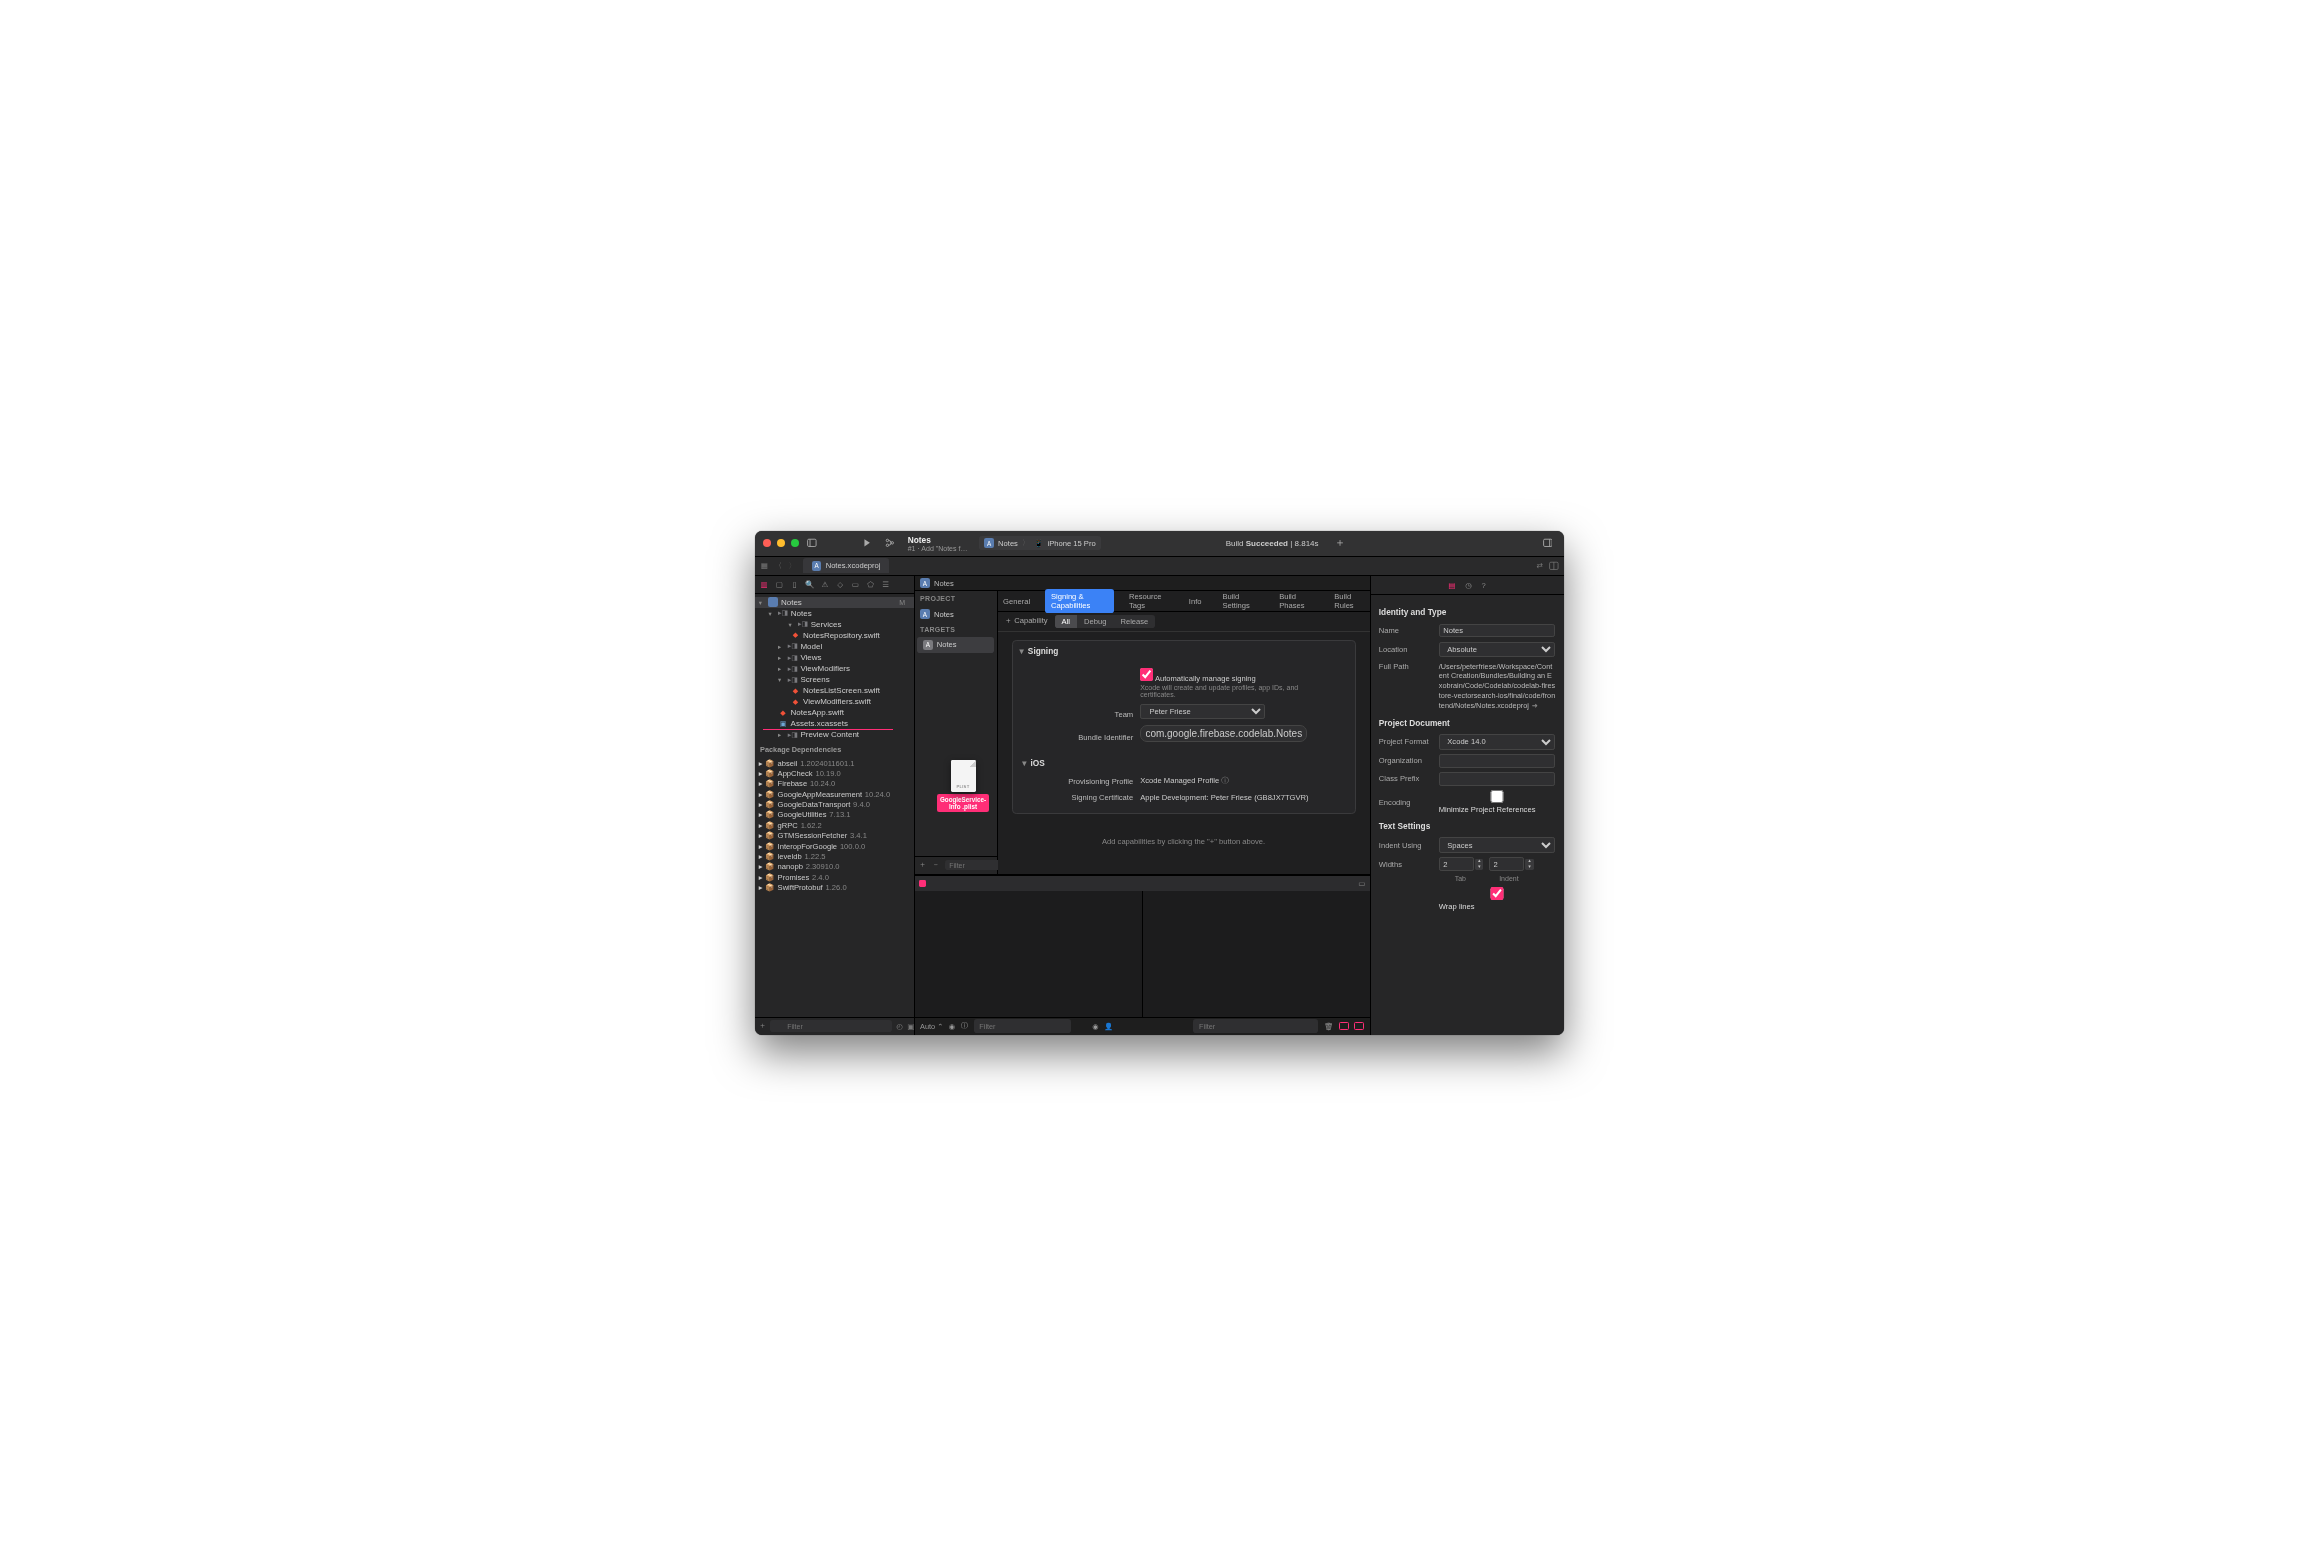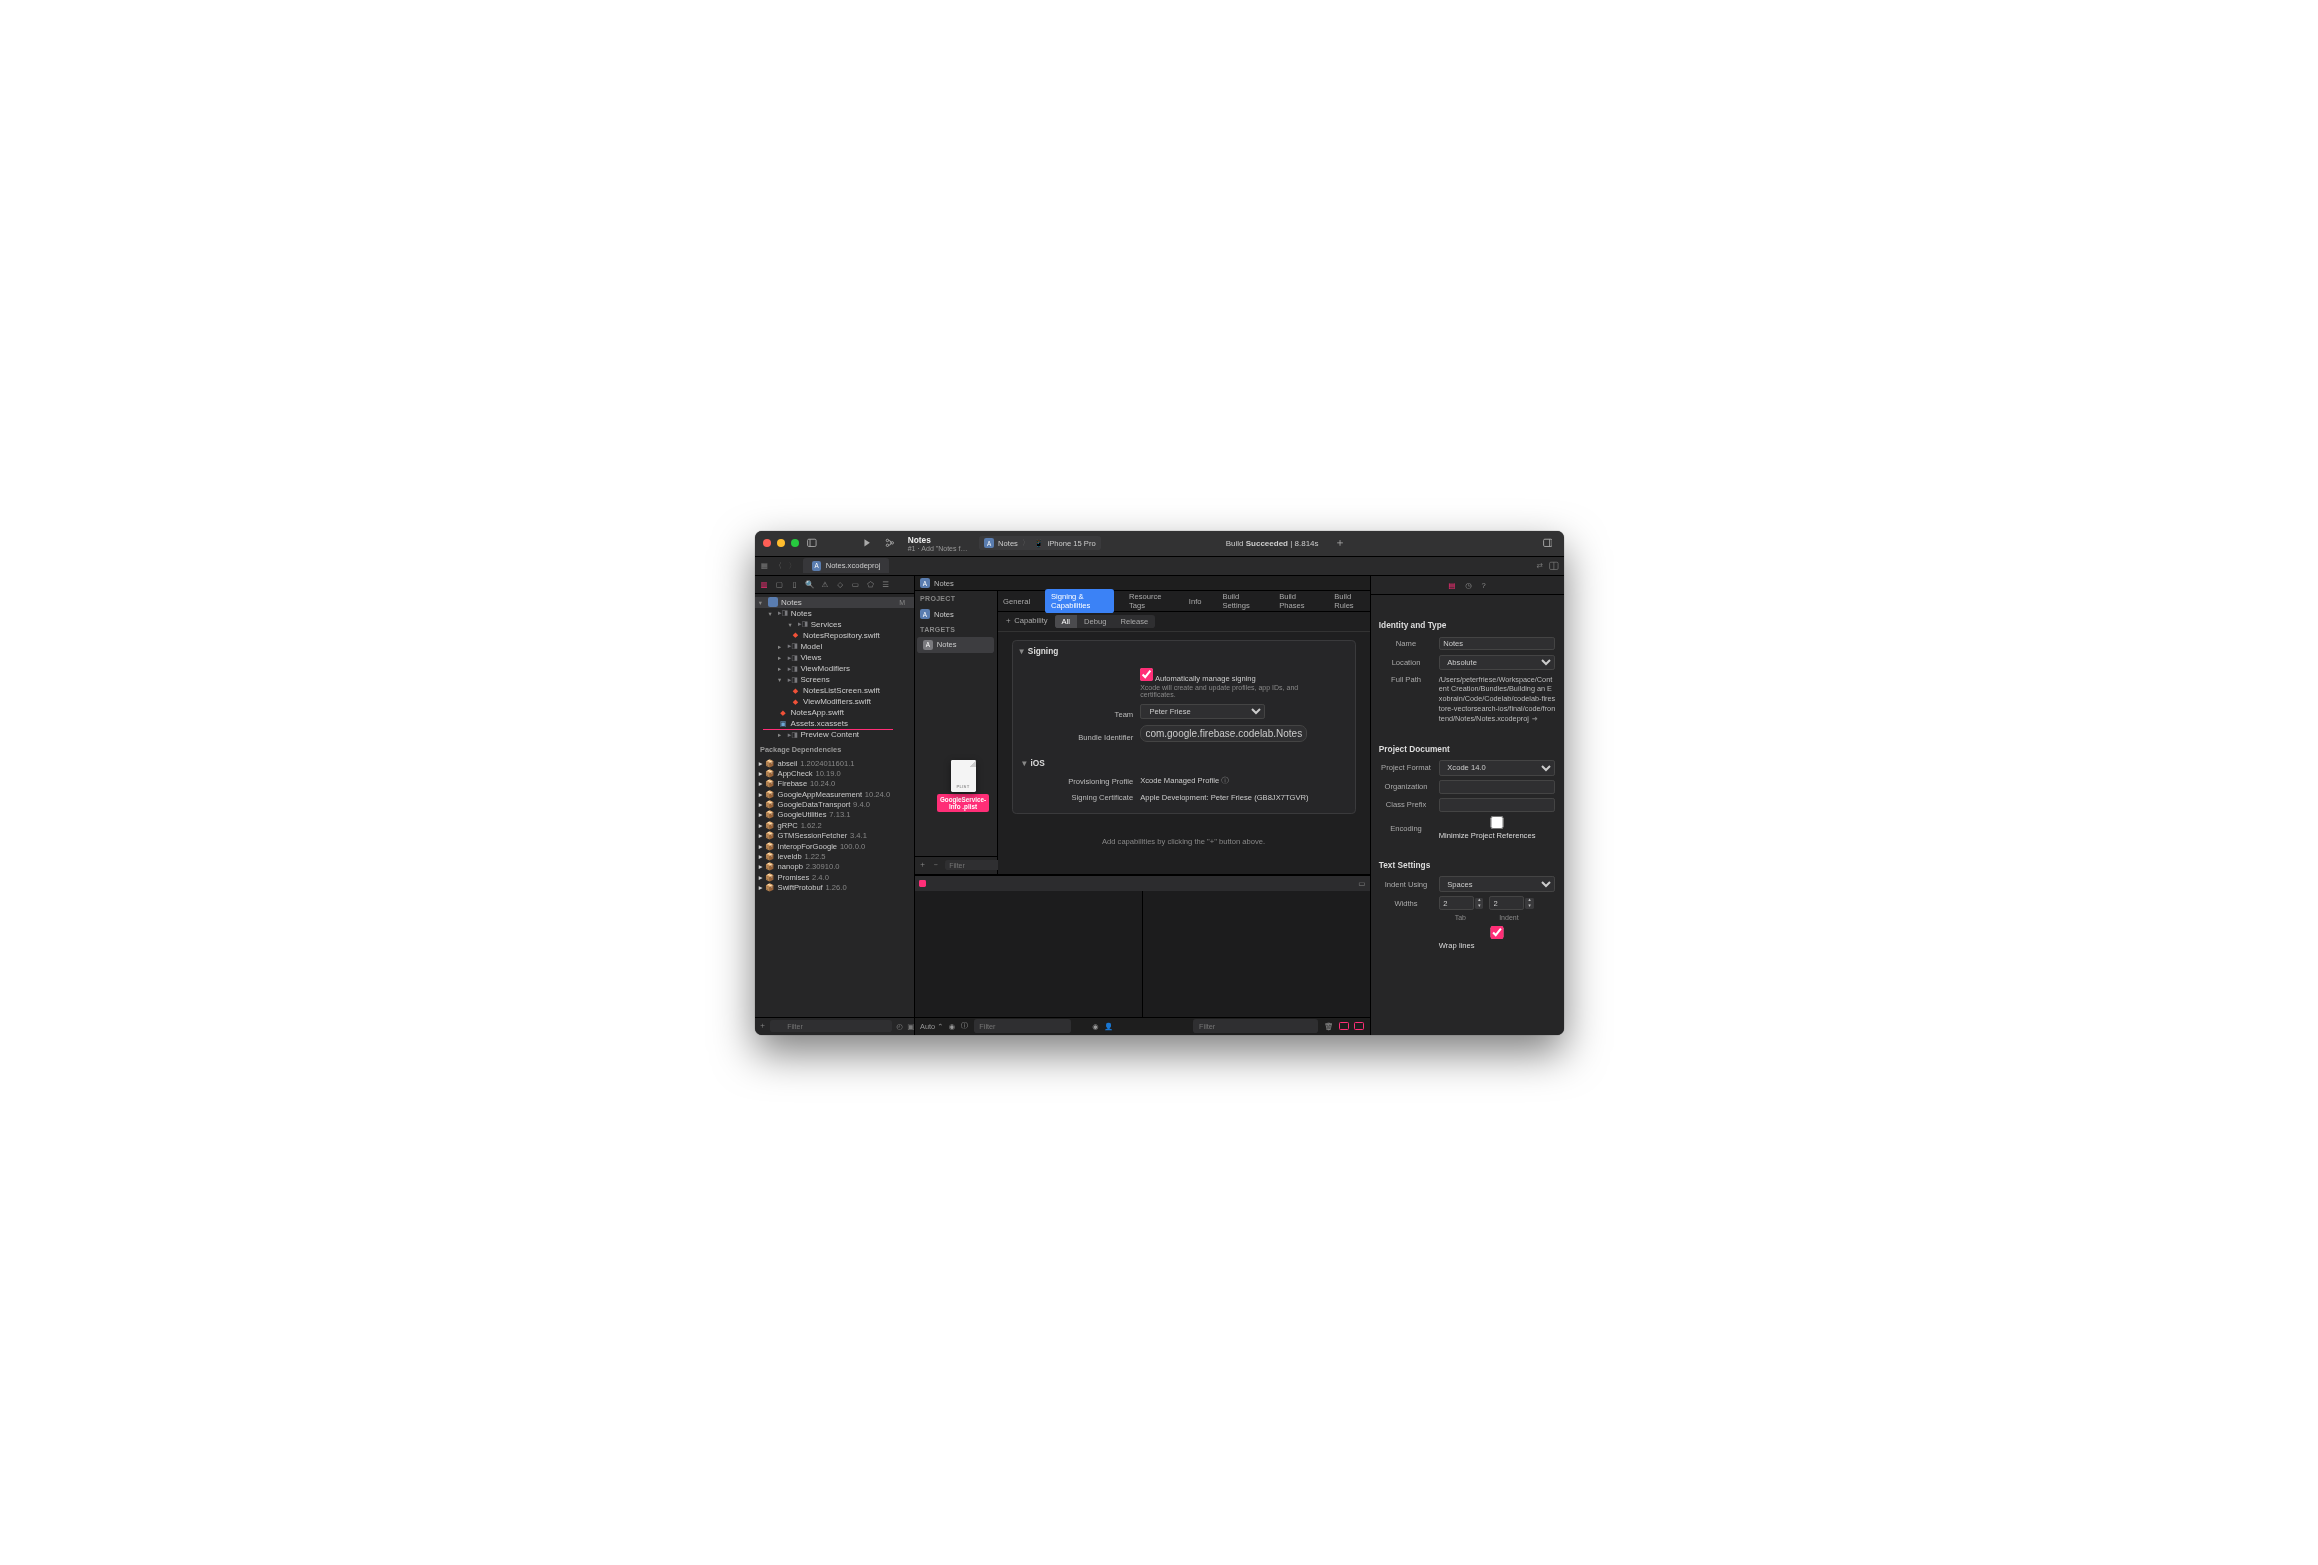--- a/index.html
+++ b/index.html
@@ -111,23 +111,23 @@
 .dbg-bottom input{background:#2f2f31;border:none;border-radius:2.8px;padding:2.1px 5.6px;color:#ccc;font-size:7.3px;width:97px}
 .dbg-bottom .right{margin-left:auto;display:flex;gap:5.6px;align-items:center}
 .panel-ico{width:9.7px;height:8.3px;border:1px solid #ff2e77;border-radius:1.4px;display:inline-block}
 
 
 .inspector{width:194px;background:#262627;border-left:0.7px solid #000;display:flex;flex-direction:column;font-size:7.6px}
 .insp-tabs{height:19.4px;display:flex;align-items:center;justify-content:center;gap:9.7px;border-bottom:0.7px solid #000}
 .insp-tabs .ii{color:#888}
 .insp-tabs .ii.active{color:#ff2e77}
 .insp-body{flex:1;overflow:auto;padding:7px 8.3px}
-.isect{font-weight:600;font-size:8.3px;color:#ddd;margin-bottom:4.2px;margin-top:18px}
+.isect{font-weight:600;font-size:8.3px;color:#ddd;margin-bottom:4.2px;margin-top:5px}
 .irow{display:flex;align-items:center;padding:2.1px 0}
-.irow .il{width:60px;text-align:center;padding-right:5.6px;color:#aaa}
+.irow .il{width:60px;text-align:left;padding-right:5.6px;color:#aaa}
 .irow .iv{flex:1}
 .iv input,.iv select{width:100%;background:#2f2f31;border:0.7px solid #444;border-radius:2.1px;padding:1.4px 3.5px;color:#ccc;font-size:7.6px}
 .fullpath{font-size:7.3px;color:#bbb;word-break:break-all;line-height:1.35}
 .arrow-circ{color:#888;margin-left:2.8px}
 .step{display:flex;align-items:center;gap:1.4px}
 .step input{width:35px}
 .step .stepb{width:8.3px;display:flex;flex-direction:column;background:#3a3a3c;border-radius:1.4px}
 .step .stepb span{font-size:4.2px;text-align:center;line-height:4.2px;padding:0.7px 0;color:#bbb}
 
 

